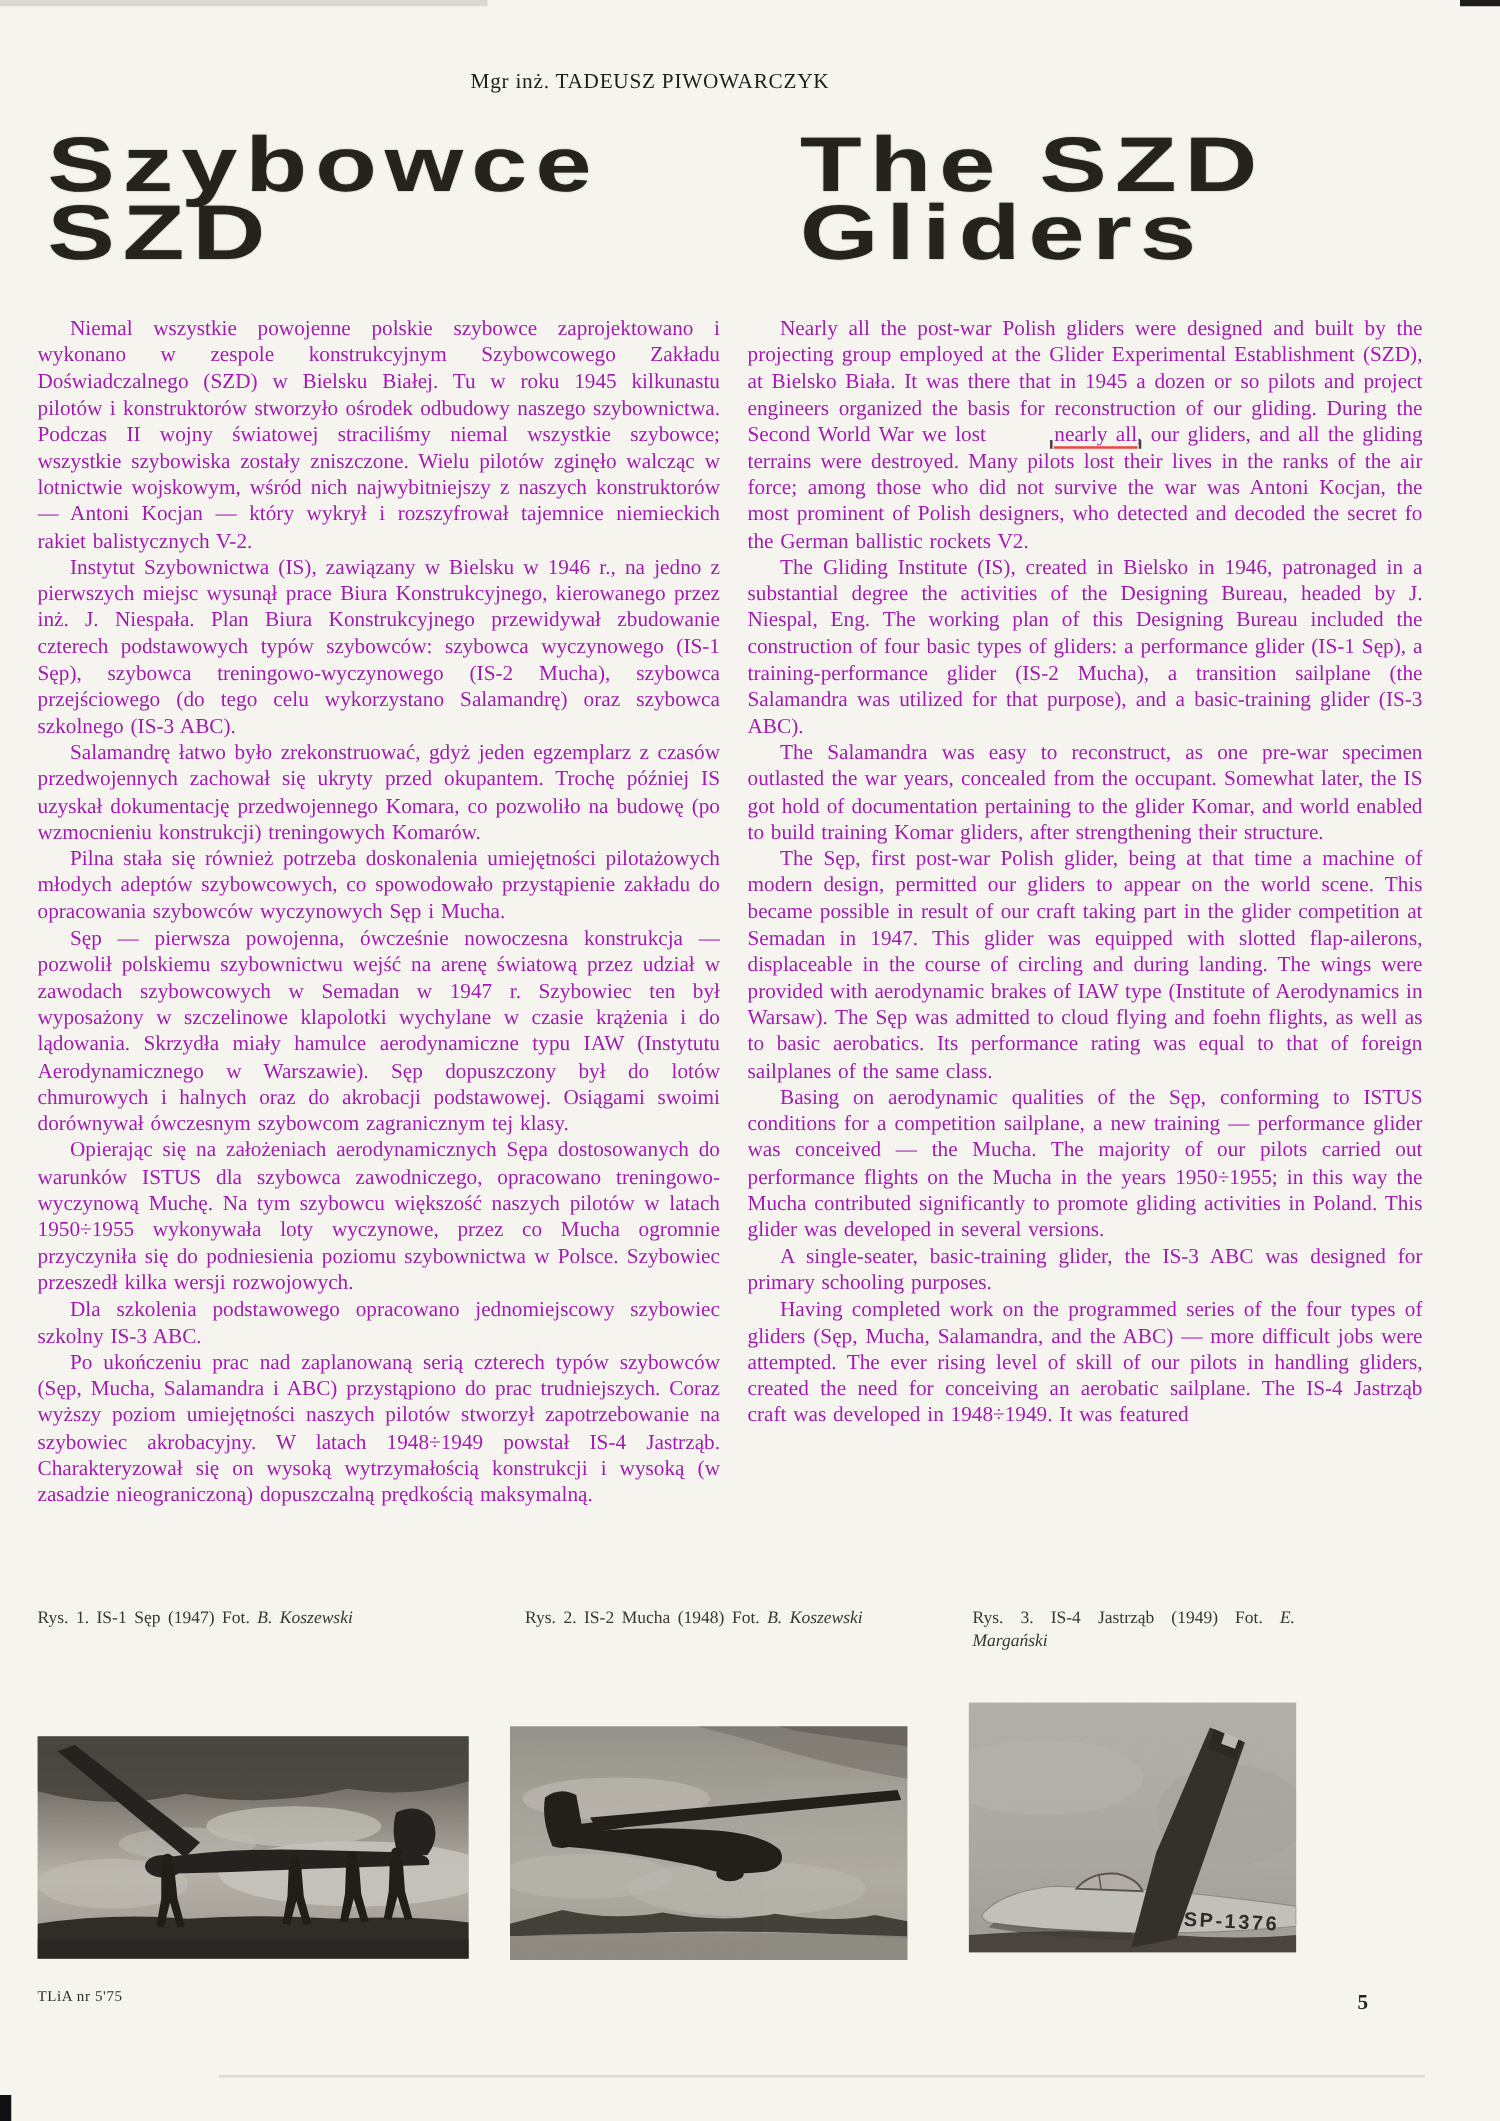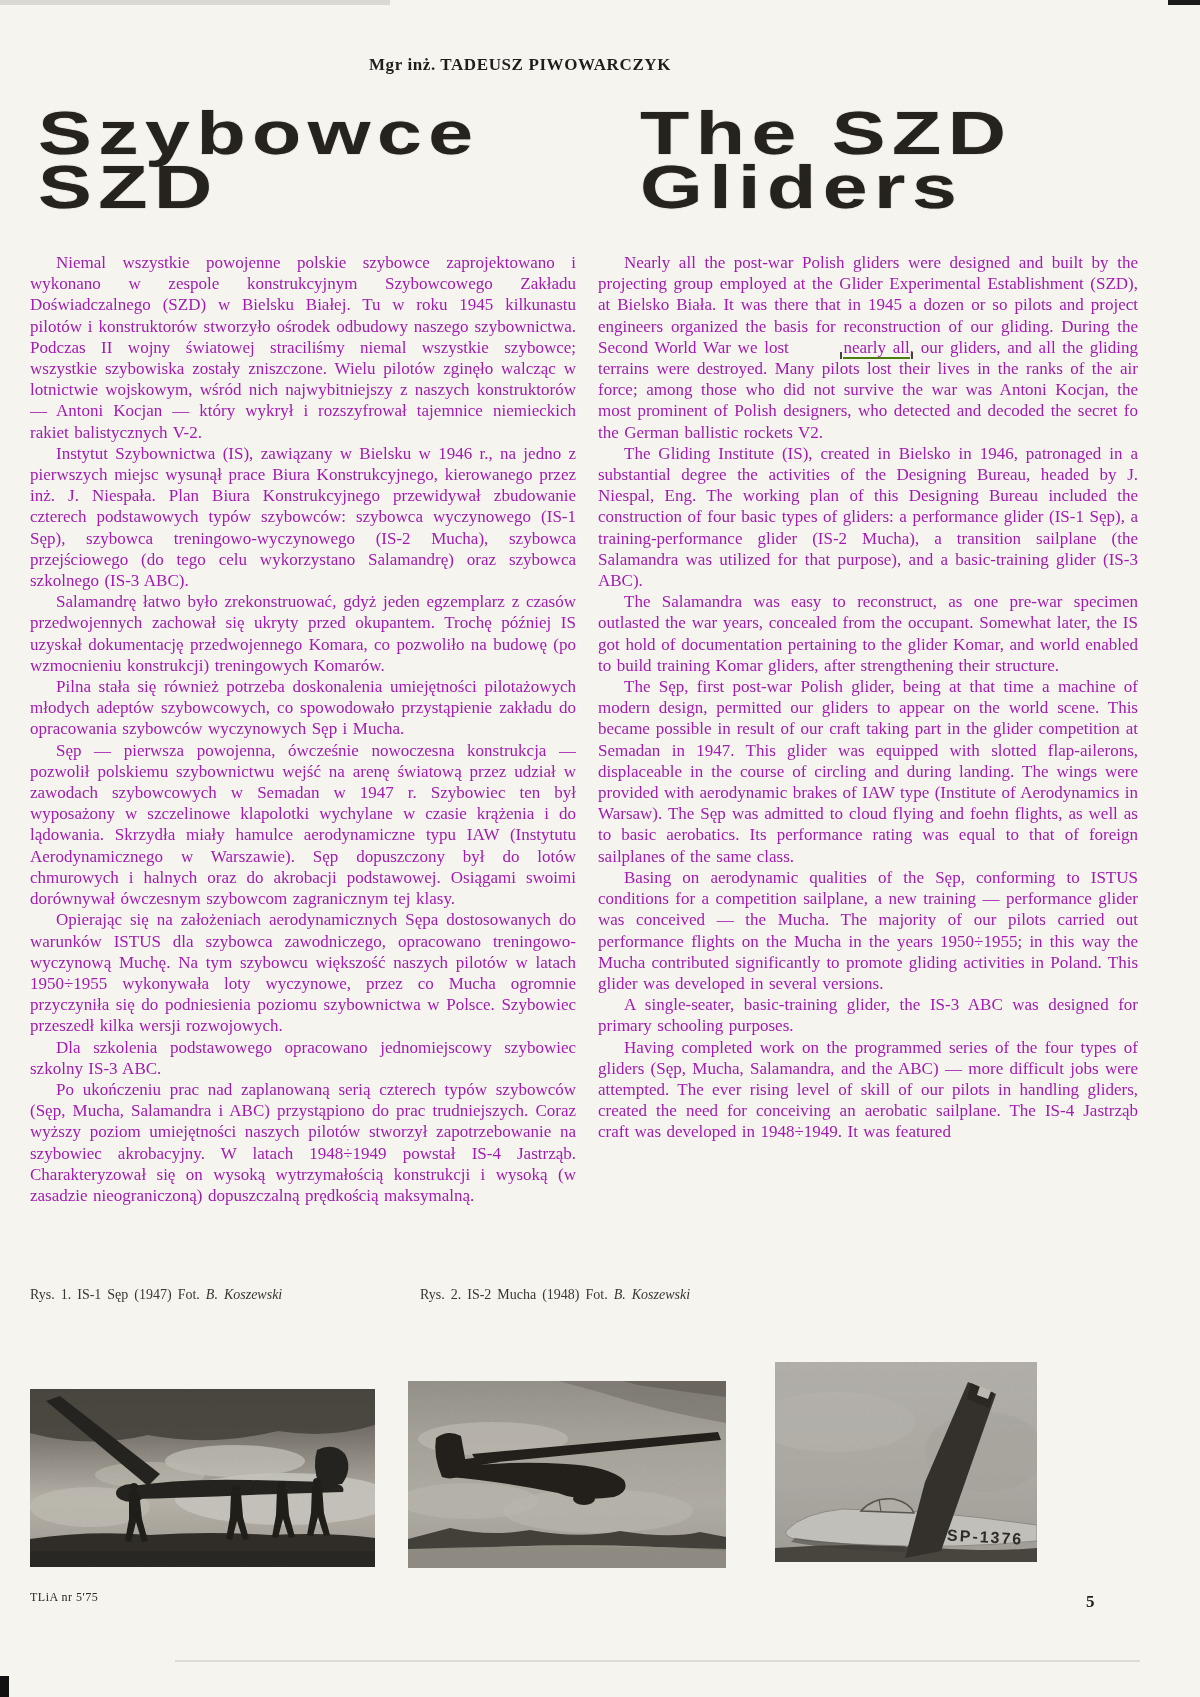--- a/index.html
+++ b/index.html
@@ -10,21 +10,21 @@
   }
   
   .artifact{position:absolute;}
   .art-top-left{left:0;top:0;width:390px;height:5px;background:#b9b6b0;opacity:.45;}
   .art-top-right{left:1168px;top:0;width:32px;height:5px;background:#1b1b1b;}
   .art-bottom-left{left:0;top:1676px;width:9px;height:21px;background:#111;}
   .art-rule{left:175px;top:1660px;width:965px;height:2px;background:#d9d6cf;opacity:.8;}
 
   .author{
     position:absolute;top:55px;left:0;right:160px;text-align:center;
-    font-weight:700;font-size:17px;letter-spacing:.6px;color:#201e1b;
+    font-weight:400;font-size:17px;letter-spacing:.6px;color:#201e1b;
   }
   .title{
     position:absolute;top:106px;
     font-family:"Liberation Sans",sans-serif;font-weight:700;
     font-size:62px;line-height:54px;letter-spacing:5px;color:#26231f;
     transform:scaleX(1.3);transform-origin:0 0;
     text-shadow:0 0 1px rgba(35,33,30,.55);
   }
   .title-left{left:38px;}
   .title-right{left:640px;}
@@ -32,21 +32,21 @@
   .col{
     position:absolute;top:252px;width:546px;height:1030px;overflow:hidden;
   }
   .col-left{left:30px;}
   .col-right{left:598px;width:540px;}
   .col p{
     margin:0;text-indent:26px;text-align:justify;
     font-size:17px;line-height:21.2px;word-spacing:1.2px;color:#a21caf;
   }
   .annot{
-    border-bottom:2px solid #4d7c0f;position:relative;white-space:nowrap;margin-left:48px;
+    border-bottom:2px solid #ef4444;position:relative;white-space:nowrap;margin-left:48px;
   }
   .annot::before,.annot::after{
     content:"";position:absolute;bottom:-2px;width:2px;height:7px;background:#45423d;
   }
   .annot::before{left:-3px;}
   .annot::after{right:-3px;}
 
   .caption{
     position:absolute;font-size:14px;line-height:19px;
     word-spacing:2.5px;color:#3a3731;text-align:justify;
@@ -106,20 +106,21 @@
     <p>The Gliding Institute (IS), created in Bielsko in 1946, patronaged in a substantial degree the activities of the Designing Bureau, headed by J. Niespal, Eng. The working plan of this Designing Bureau included the construction of four basic types of gliders: a performance glider (IS-1 Sęp), a training-performance glider (IS-2 Mucha), a transition sailplane (the Salamandra was utilized for that purpose), and a basic-training glider (IS-3 ABC).</p>
     <p>The Salamandra was easy to reconstruct, as one pre-war specimen outlasted the war years, concealed from the occupant. Somewhat later, the IS got hold of documentation pertaining to the glider Komar, and world enabled to build training Komar gliders, after strengthening their structure.</p>
     <p>The Sęp, first post-war Polish glider, being at that time a machine of modern design, permitted our gliders to appear on the world scene. This became possible in result of our craft taking part in the glider competition at Semadan in 1947. This glider was equipped with slotted flap-ailerons, displaceable in the course of circling and during landing. The wings were provided with aerodynamic brakes of IAW type (Institute of Aerodynamics in Warsaw). The Sęp was admitted to cloud flying and foehn flights, as well as to basic aerobatics. Its performance rating was equal to that of foreign sailplanes of the same class.</p>
     <p>Basing on aerodynamic qualities of the Sęp, conforming to ISTUS conditions for a competition sailplane, a new training — performance glider was conceived — the Mucha. The majority of our pilots carried out performance flights on the Mucha in the years 1950÷1955; in this way the Mucha contributed significantly to promote gliding activities in Poland. This glider was developed in several versions.</p>
     <p>A single-seater, basic-training glider, the IS-3 ABC was designed for primary schooling purposes.</p>
     <p>Having completed work on the programmed series of the four types of gliders (Sęp, Mucha, Salamandra, and the ABC) — more difficult jobs were attempted. The ever rising level of skill of our pilots in handling gliders, created the need for conceiving an aerobatic sailplane. The IS-4 Jastrząb craft was developed in 1948÷1949. It was featured</p>
   </div>
 
   <div class="caption cap-1"><span>Rys. 1. IS-1 Sęp (1947) Fot.</span> <i>B. Koszewski</i></div>
   <div class="caption cap-2"><span>Rys. 2. IS-2 Mucha (1948) Fot.</span> <i>B. Koszewski</i></div>
+  <div class="caption cap-3"><span>Rys. 3. IS-4 Jastrząb (1949) Fot.</span> <i>E. Margański</i></div>
 
   <div class="photo ph-1">
     <svg width="345" height="178" viewBox="0 0 345 178" xmlns="http://www.w3.org/2000/svg">
       <defs>
         <linearGradient id="sky1" x1="0" y1="0" x2="0" y2="1">
           <stop offset="0" stop-color="#6e6a62"></stop>
           <stop offset="0.22" stop-color="#8d8880"></stop>
           <stop offset="0.45" stop-color="#bcb7ac"></stop>
           <stop offset="0.62" stop-color="#ddd8cc"></stop>
           <stop offset="0.8" stop-color="#cfcabf"></stop>

